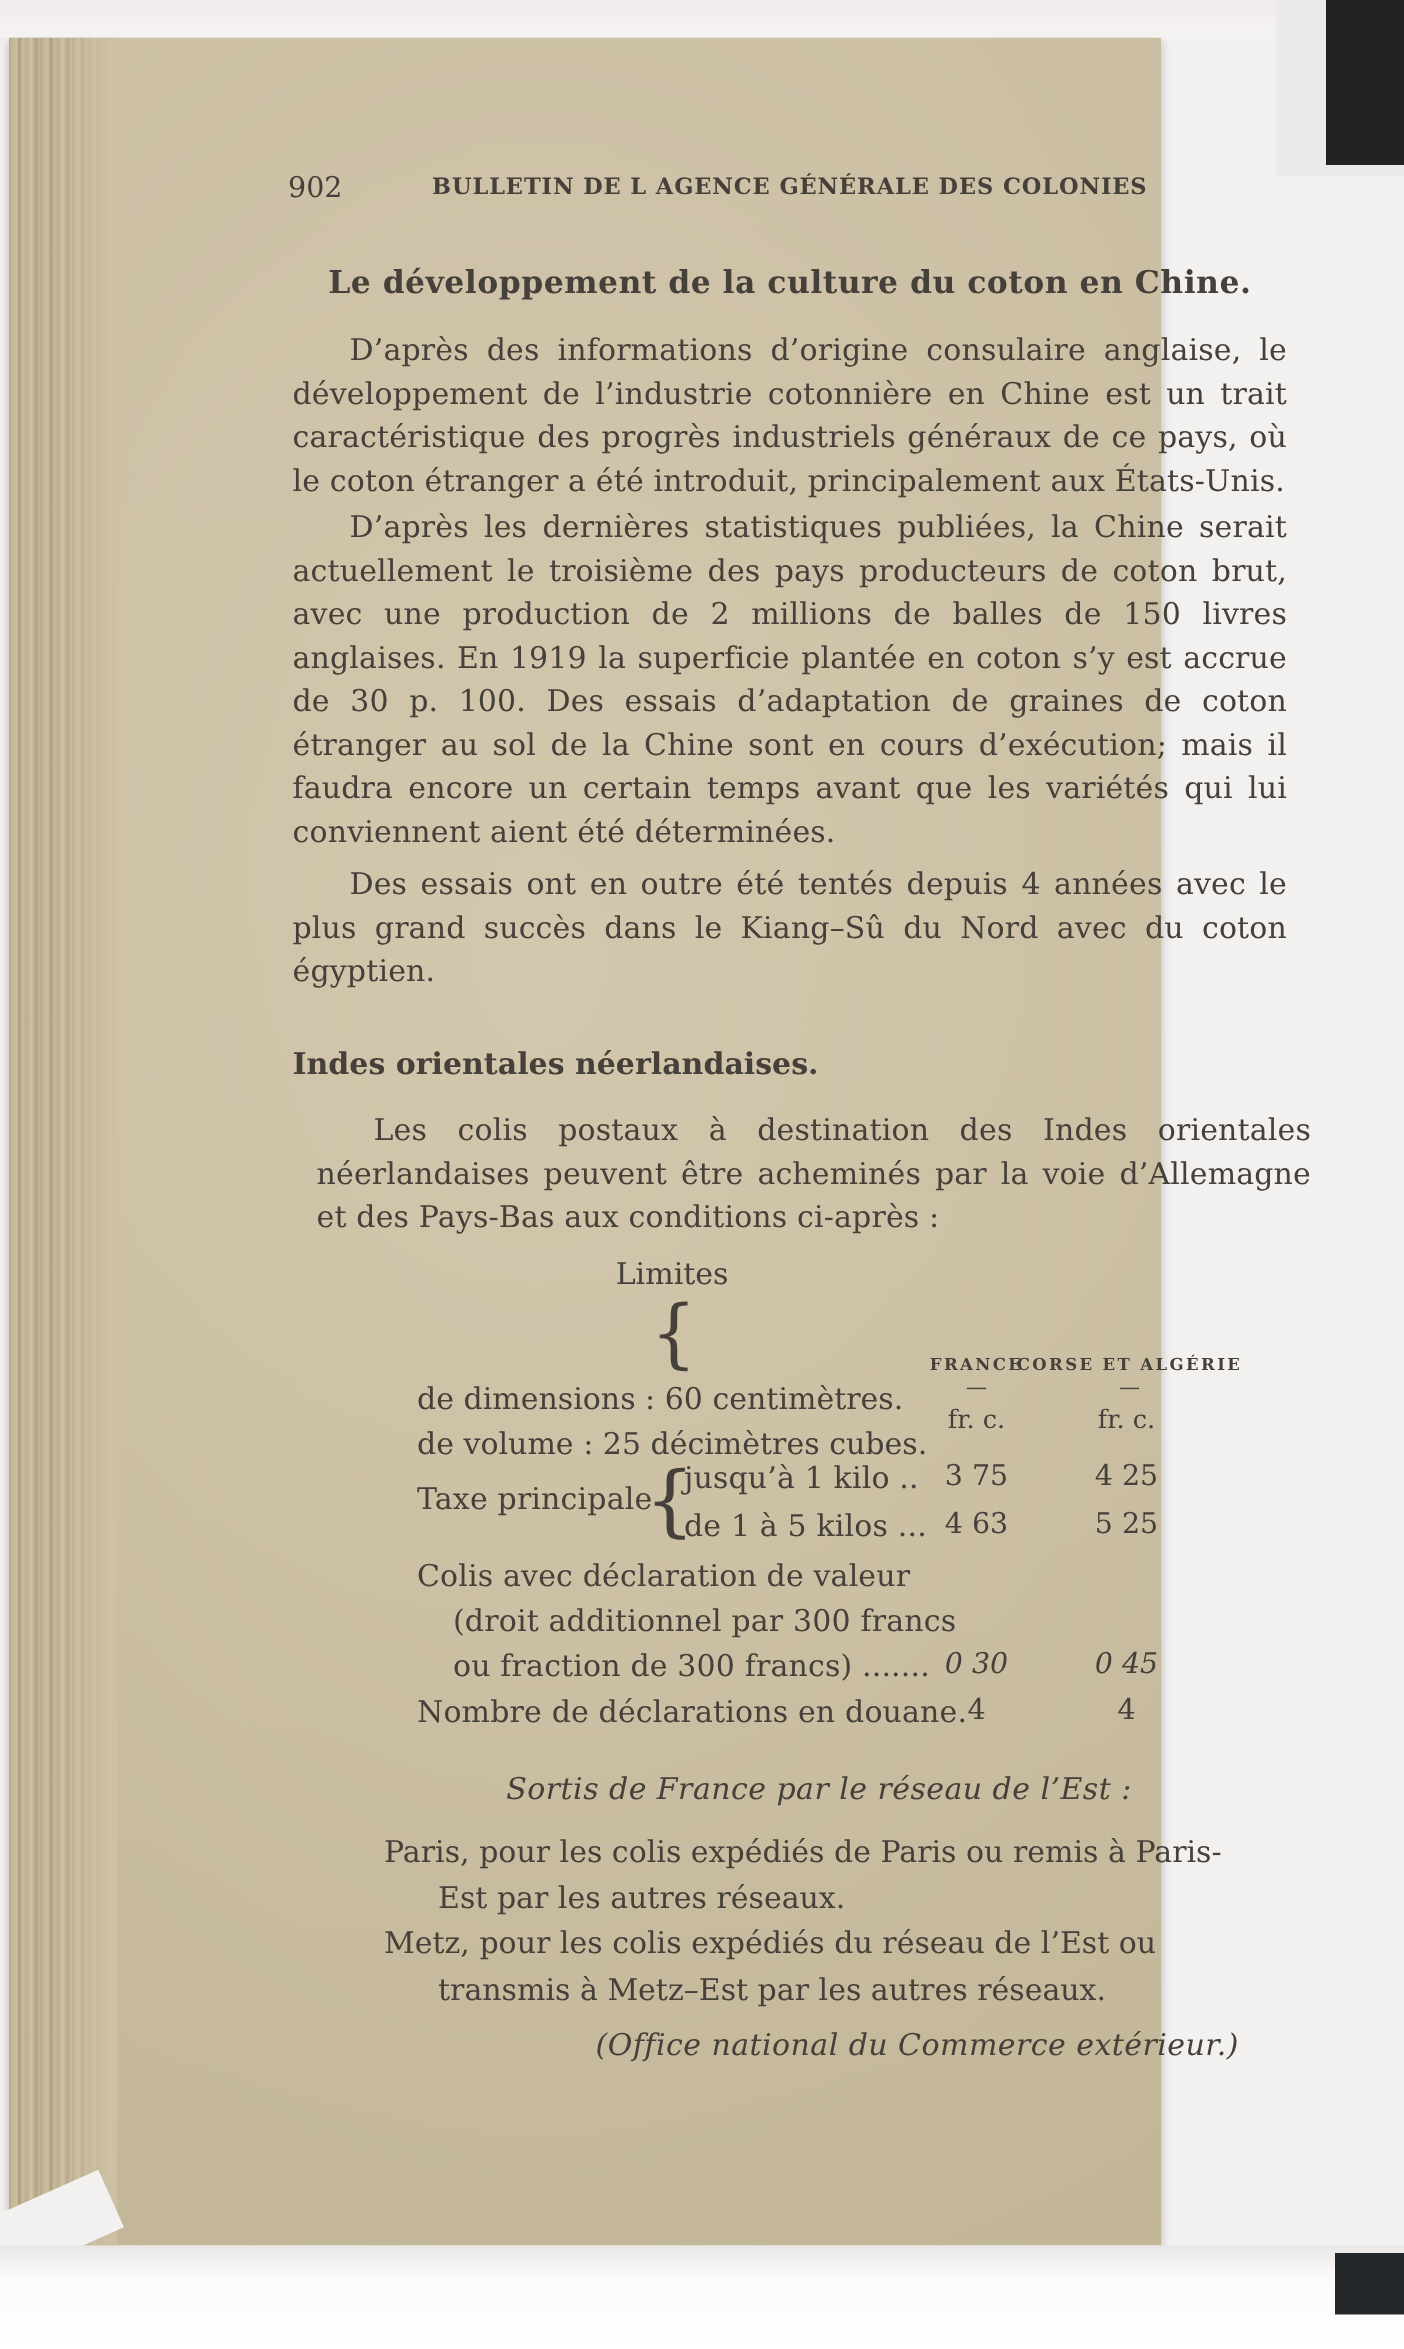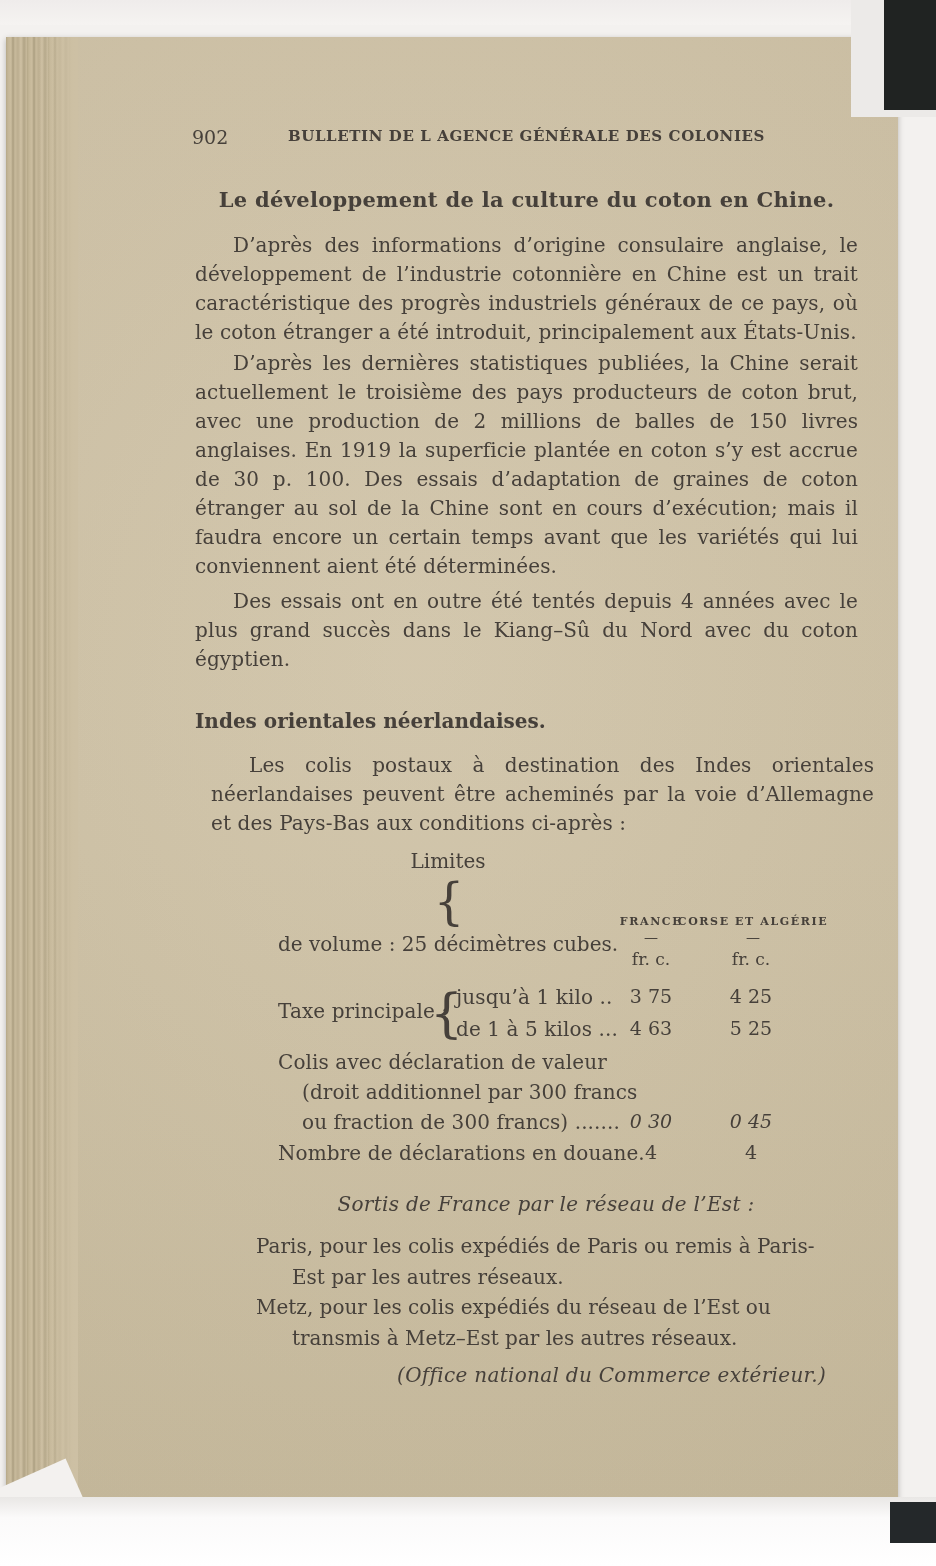--- a/index.html
+++ b/index.html
@@ -7,21 +7,21 @@
   body {
     position:relative;
     width:936px; height:1566px;
     background:#f3f1ef;
     overflow:hidden;
     font-family:"DejaVu Serif", serif;
     color:#46403a;
   }
   
   .page {
-    position:absolute; left:6px; top:37px; width:892px; height:1472px;
+    position:absolute; left:6px; top:25px; width:768px; height:1472px;
     background:
       radial-gradient(130% 95% at 46% 42%, rgba(255,255,255,0.10), rgba(98,84,55,0.10)),
       linear-gradient(180deg, #cfc2a6 0%, #cdc0a3 55%, #c8bb9d 100%);
     box-shadow: 0 2px 6px rgba(0,0,0,0.25);
   }
   .binding {
     position:absolute; left:0; top:0; width:72px; height:100%;
     background:
       linear-gradient(90deg, rgba(205,192,164,0) 0%, rgba(205,192,164,0) 45%, #cdc0a4 96%),
       repeating-linear-gradient(90deg,
@@ -107,20 +107,21 @@
   <div class="abs col para p2">D’après les dernières statistiques publiées, la Chine serait actuellement le troisième des pays producteurs de coton brut, avec une production de 2 millions de balles de 150 livres anglaises. En 1919 la superficie plantée en coton s’y est accrue de 30 p. 100. Des essais d’adaptation de graines de coton étranger au sol de la Chine sont en cours d’exécution; mais il faudra encore un certain temps avant que les variétés qui lui conviennent aient été déterminées.</div>
   <div class="abs col para p3">Des essais ont en outre été tentés depuis 4 années avec le plus grand succès dans le Kiang–Sû du Nord avec du coton égyptien.</div>
 
   <div class="abs col h2">Indes orientales néerlandaises.</div>
   <div class="abs col para p4">Les colis postaux à destination des Indes orientales néerlandaises peuvent être acheminés par la voie d’Allemagne et des Pays-Bas aux conditions ci-après :</div>
 
   <div class="abs limites">
     <span class="lab">Limites</span>
     <span class="brace">{</span>
     <span class="items">
+      <div>de dimensions : 60 centimètres.</div>
       <div>de volume : 25 décimètres cubes.</div>
     </span>
   </div>
 
   <div class="abs tbl-h h-fr">FRANCE</div>
   <div class="abs tbl-h h-co">CORSE ET ALGÉRIE</div>
   <div class="abs h-dash d-fr">—</div>
   <div class="abs h-dash d-co">—</div>
   <div class="abs unit u-fr">fr. c.</div>
   <div class="abs unit u-co">fr. c.</div>

